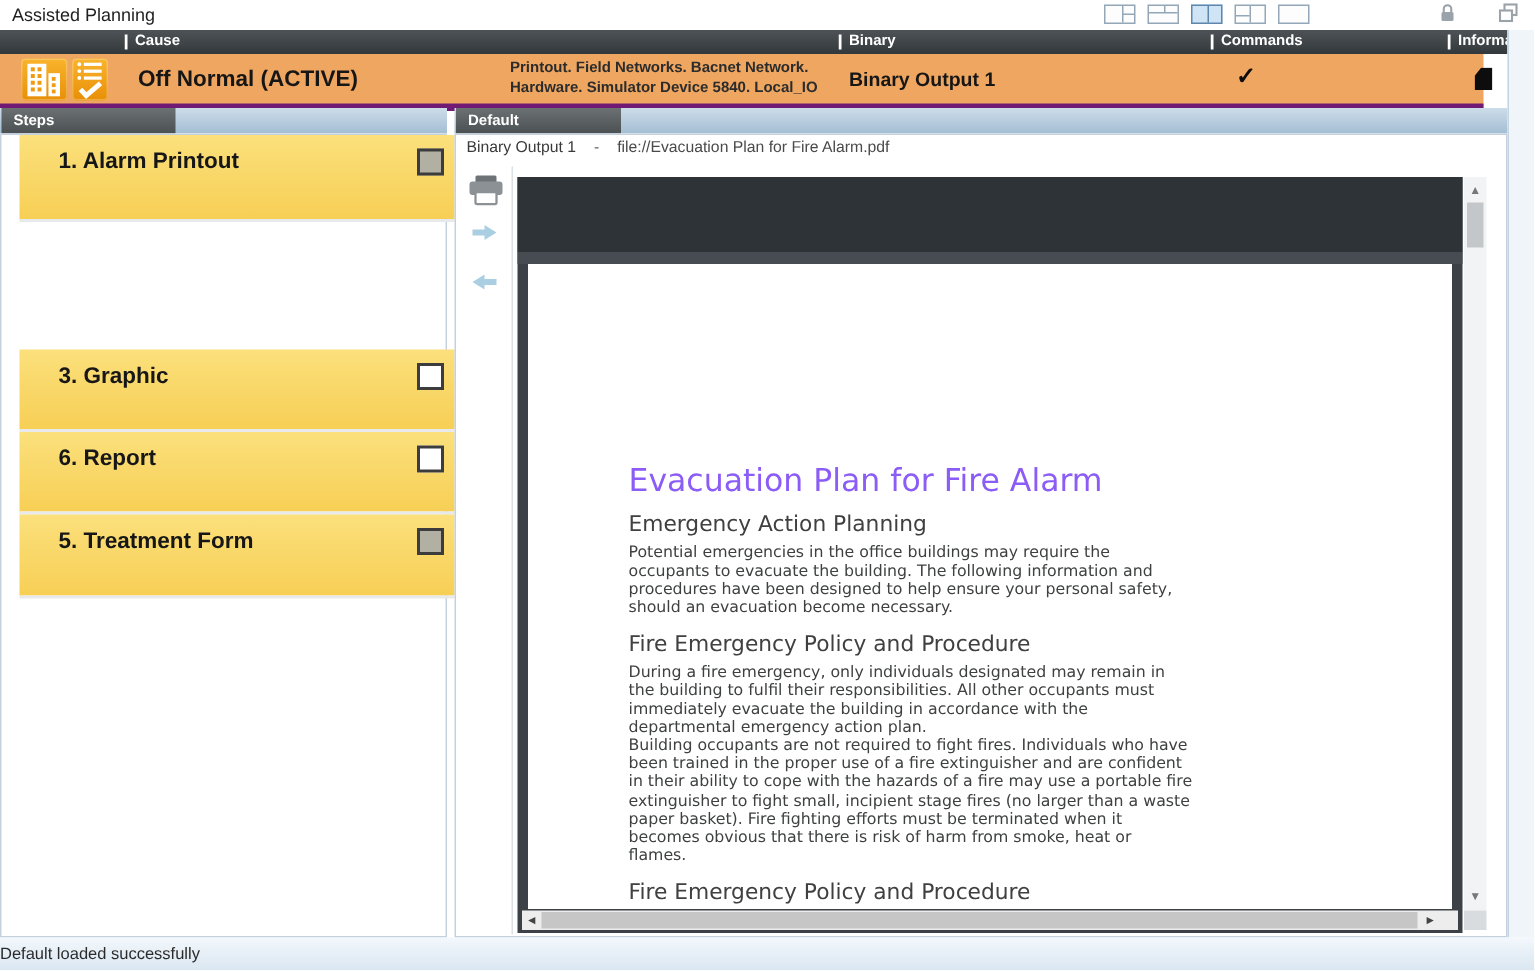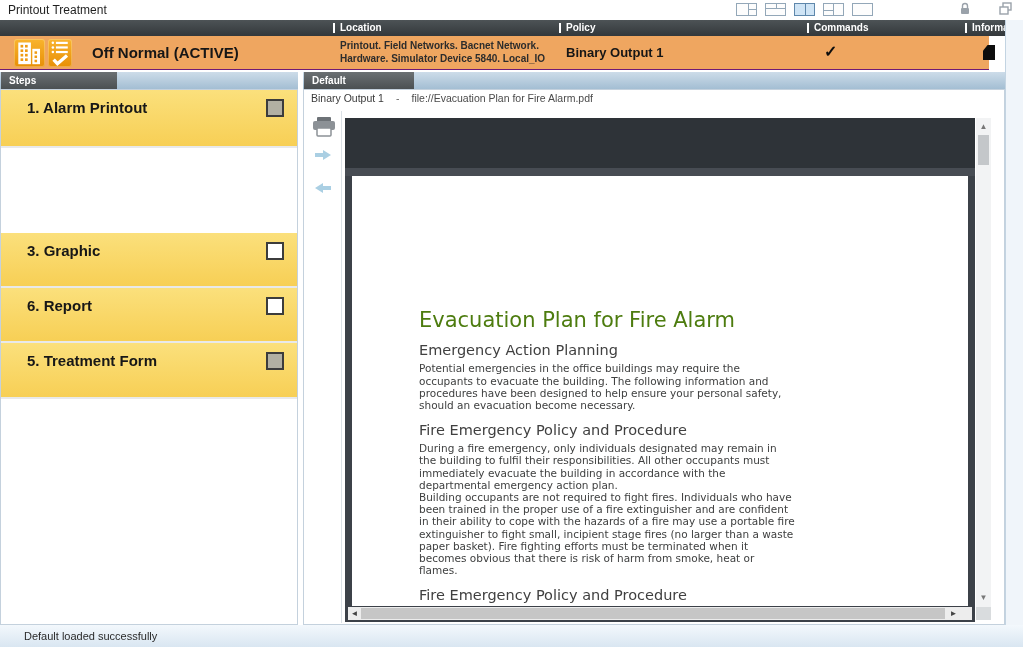--- a/index.html
+++ b/index.html
@@ -18,84 +18,84 @@
   .sys-group{position:absolute;right:0;top:2px;display:flex;gap:14px;align-items:center;width:140px;justify-content:flex-end;padding-right:10px;}
   .min-glyph{width:10px;height:3px;background:#9aa2aa;margin-top:8px;}
 
   
   .colheader{left:0;top:20px;width:1005px;height:16px;background:linear-gradient(180deg,#4d5356,#33383b);}
   .hcol{position:absolute;top:0;height:16px;overflow:hidden;white-space:nowrap;}
   .hsep{position:absolute;left:0;top:3px;width:2px;height:10px;background:#fff;}
   .hlbl{position:absolute;left:7px;top:2px;font-size:10px;font-weight:bold;color:#fff;}
 
   
-  .alarmrow{left:0;top:36px;width:989px;height:33px;background:#efa660;border-bottom:1px solid #701a75;}
+  .alarmrow{left:0;top:36px;width:989px;height:33px;background:#efa660;border-bottom:5px solid #701a75;}
   .tile{position:absolute;border-radius:3px;background:linear-gradient(180deg,#f9b42e,#e88f06);box-shadow:inset 0 0 0 1px rgba(255,255,255,.25);}
   .cause-text{left:92px;top:0;height:33px;line-height:33px;font-size:15px;font-weight:bold;color:#161616;}
   .loc-block{left:340px;top:4px;font-size:10px;font-weight:bold;color:#2c2c2c;line-height:12.5px;}
   .src-text{left:566px;top:0;height:33px;line-height:33px;font-size:13px;font-weight:bold;color:#161616;}
   .cmd-check{left:824px;top:0;height:33px;line-height:31px;font-size:16px;font-weight:900;color:#0d0d0d;}
   .doc-glyph{left:983px;top:9px;width:12px;height:15px;background:#0d0d0d;
     clip-path:polygon(38% 0,100% 0,100% 100%,0 100%,0 38%);}
 
   
   .tabstrip-seg{top:72px;height:17px;background:linear-gradient(180deg,#cddce9,#a3bed3);}
   .tab{position:absolute;left:1px;top:0;height:17px;background:linear-gradient(180deg,#6b7073,#4b5052);
     color:#fff;font-size:10px;font-weight:bold;line-height:17px;padding-left:8px;box-sizing:border-box;}
 
   
   .steps-panel{left:0;top:89px;width:298px;height:536px;background:#fff;border:1px solid #c4d1dd;box-sizing:border-box;}
-  .step{position:absolute;left:0;width:296px;background:linear-gradient(180deg,#fbe07c,#f7cf55);border-bottom:2px solid #e8e9ea;box-sizing:border-box;}
+  .step{position:absolute;left:12px;width:296px;background:linear-gradient(180deg,#fbe07c,#f7cf55);border-bottom:2px solid #e8e9ea;box-sizing:border-box;}
   .step.active{background:linear-gradient(180deg,#f8c107,#ee8625);}
   .step-label{position:absolute;left:26px;top:9px;font-size:15px;font-weight:bold;color:#171717;}
   .checkbox{position:absolute;right:13px;top:9px;width:14px;height:14px;border:2px solid #3c3c3c;background:#fff;}
   .checkbox.filled{background:#b2b0a3;}
   .step-arrow{position:absolute;right:9px;top:31px;width:0;height:0;
     border-top:12px solid transparent;border-bottom:12px solid transparent;border-left:19px solid #000;display:none;}
   .step.active .step-arrow{display:block;}
 
   
   .viewer-panel{left:303px;top:89px;width:702px;height:536px;background:#fff;border:1px solid #c4d1dd;box-sizing:border-box;}
   .filebar{left:311px;top:92px;height:16px;font-size:10.5px;color:#3a3a3a;white-space:nowrap;}
   .filebar .dash{margin:0 12px;color:#666;}
   .filebar .url{color:#4a4a4a;}
   .gutter-sep{left:341px;top:111px;width:1px;height:512px;background:#dbe1e6;}
 
   .pdf-zone{left:345px;top:118px;width:630px;height:504px;background:#3c4148;}
   .pdf-toolbar{left:0;top:0;width:630px;height:50px;background:#2e3338;}
   .pdf-strip{left:0;top:50px;width:630px;height:8px;background:#474c53;}
   .page{left:7px;top:58px;width:616px;height:430px;background:#fff;overflow:hidden;box-sizing:border-box;
     padding:132px 172px 0 67px;font-family:"DejaVu Sans",sans-serif;color:#3f4040;}
-  .doc-title{margin:0 0 8px;font-size:21px;font-weight:500;color:#4d7c0f;line-height:1.2;}
+  .doc-title{margin:0 0 8px;font-size:21px;font-weight:500;color:#8b5cf6;line-height:1.2;}
   .doc-h{margin:6px 0 3px;font-size:14.5px;font-weight:500;color:#404040;line-height:1.25;}
   .doc-p{margin:0;font-size:10.5px;line-height:12.2px;}
 
   
   .hscroll{left:3px;top:489px;width:624px;height:13px;background:#ededed;}
   .hs-arrow{position:absolute;top:0;width:13px;height:13px;color:#444;font-size:8px;line-height:13px;text-align:center;}
   .hs-thumb{position:absolute;left:13px;top:1px;width:584px;height:11px;background:#c6c6c6;}
   .vscroll{left:976px;top:118px;width:15px;height:489px;background:#f2f3f4;}
   .vs-arrow{position:absolute;left:0;width:15px;height:14px;color:#777;font-size:8px;line-height:14px;text-align:center;}
   .vs-thumb{position:absolute;left:2px;top:17px;width:11px;height:30px;background:#c4c7ca;}
   .scroll-corner{left:976px;top:607px;width:15px;height:13px;background:#d9dcde;}
 
   
   .right-strip{left:1005px;top:20px;width:18px;height:605px;background:#f0f5fa;border-left:1px solid #c3d4e2;box-sizing:border-box;}
   .bottombar{left:0;top:625px;width:1023px;height:22px;background:linear-gradient(180deg,#f3f8fc,#d9e6f1);}
-  .status-text{left:24px;top:5px;font-size:11px;color:#2b2b2b;text-align:right;}
+  .status-text{left:0;top:5px;font-size:11px;color:#2b2b2b;text-align:right;}
 
   .gutter-btn{display:block;}
 </style>
 </head>
 <body>
 
 <div class="app">
 
   <div class="abs titlebar">
-    <span class="abs win-title">Printout Treatment</span>
+    <span class="abs win-title">Assisted Planning</span>
     <div class="abs controls" style="right:150px;">
       <div class="layout-btn">
         <span class="ln" style="left:58%;top:0;width:1px;height:100%;"></span>
         <span class="ln" style="left:58%;top:45%;width:42%;height:1px;"></span>
       </div>
       <div class="layout-btn">
         <span class="ln" style="left:0;top:40%;width:100%;height:1px;"></span>
         <span class="ln" style="left:55%;top:0;width:1px;height:40%;"></span>
       </div>
       <div class="layout-btn selected">
@@ -118,27 +118,27 @@
       <span>
         <svg width="14" height="14" viewBox="0 0 14 14">
             <rect x="4" y="1" width="8" height="7" fill="none" stroke="#9aa2aa" stroke-width="1.4"></rect>
             <rect x="1" y="5" width="8" height="7" fill="#fff" stroke="#9aa2aa" stroke-width="1.4"></rect>
           </svg>
       </span>
     </div>
   </div>
 
   <div class="abs colheader">
-    <div class="hcol" style="left:333px;width:226px;">
-      <span class="hsep"></span>
-        <span class="hlbl">Location</span>
+    <div class="hcol" style="left:83px;width:250px;">
+      <span class="hsep"></span>
+        <span class="hlbl">Cause</span>
     </div>
     <div class="hcol" style="left:559px;width:248px;">
       <span class="hsep"></span>
-        <span class="hlbl">Policy</span>
+        <span class="hlbl">Binary</span>
     </div>
     <div class="hcol" style="left:807px;width:158px;">
       <span class="hsep"></span>
         <span class="hlbl">Commands</span>
     </div>
     <div class="hcol" style="left:965px;width:40px;">
       <span class="hsep"></span>
         <span class="hlbl">Information</span>
     </div>
   </div>

